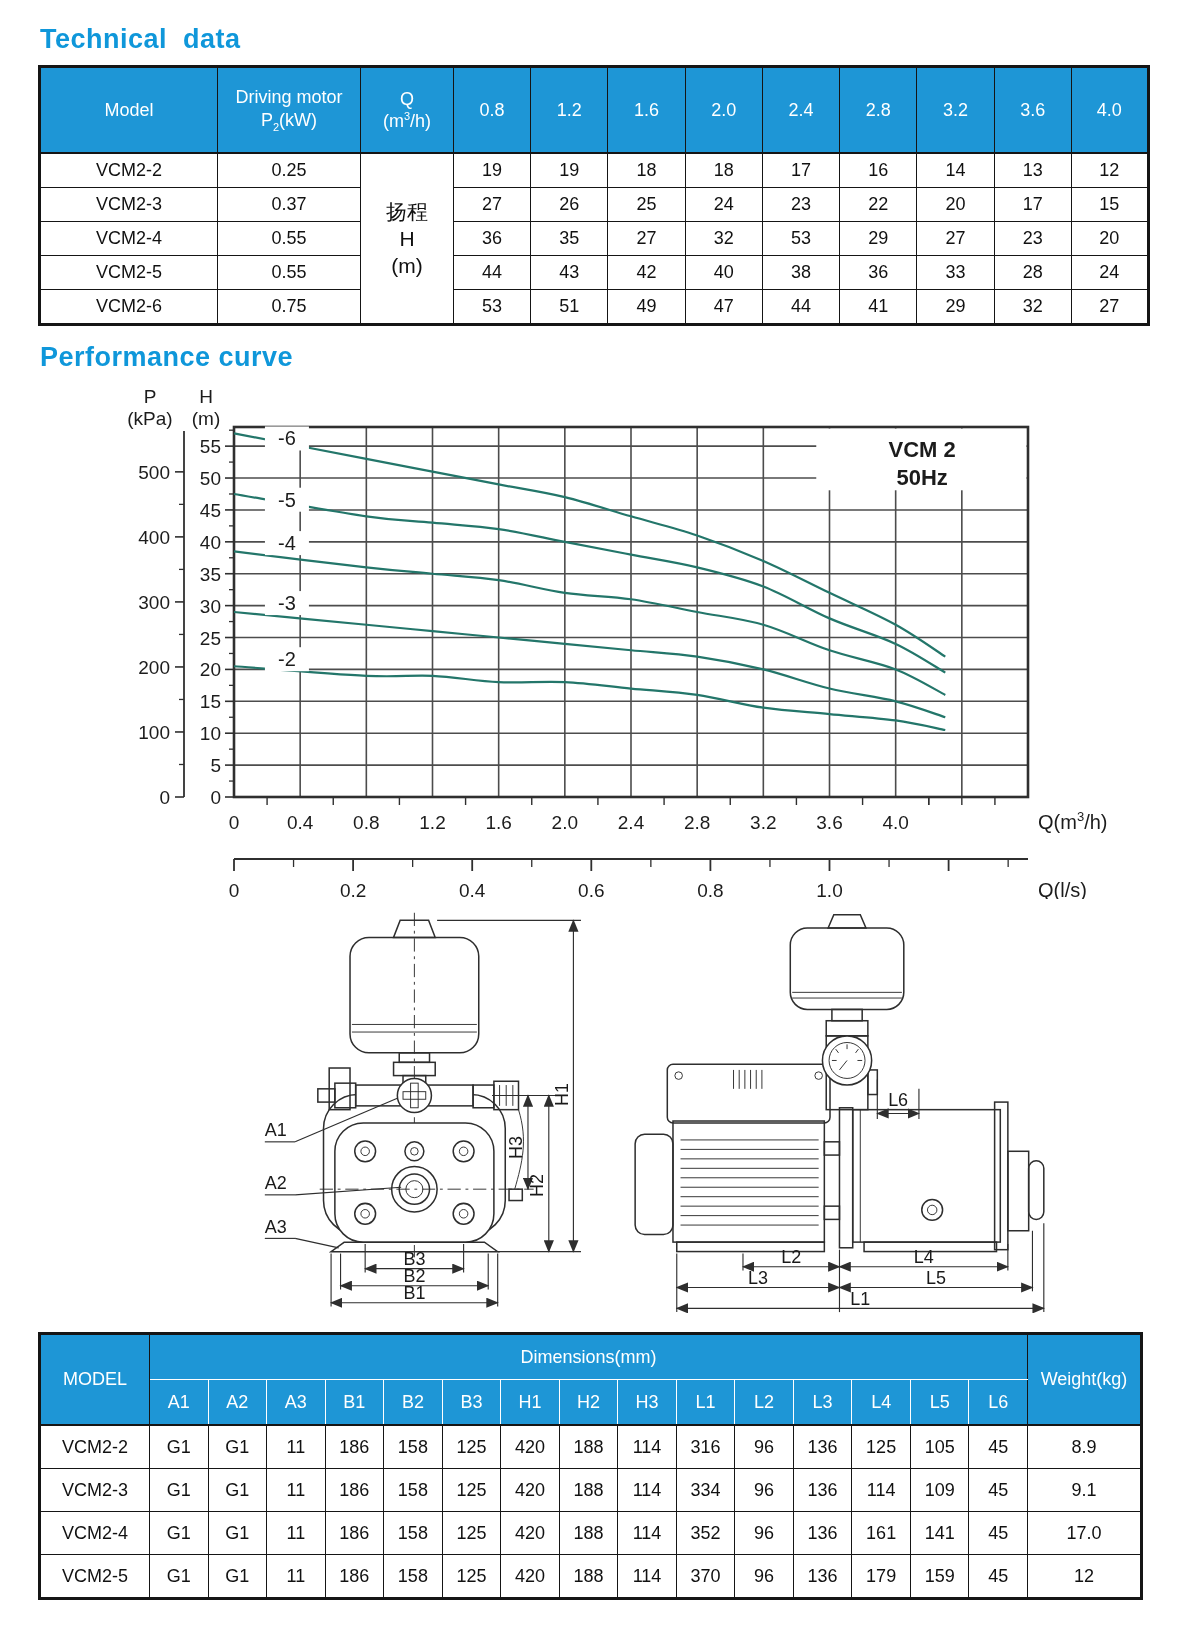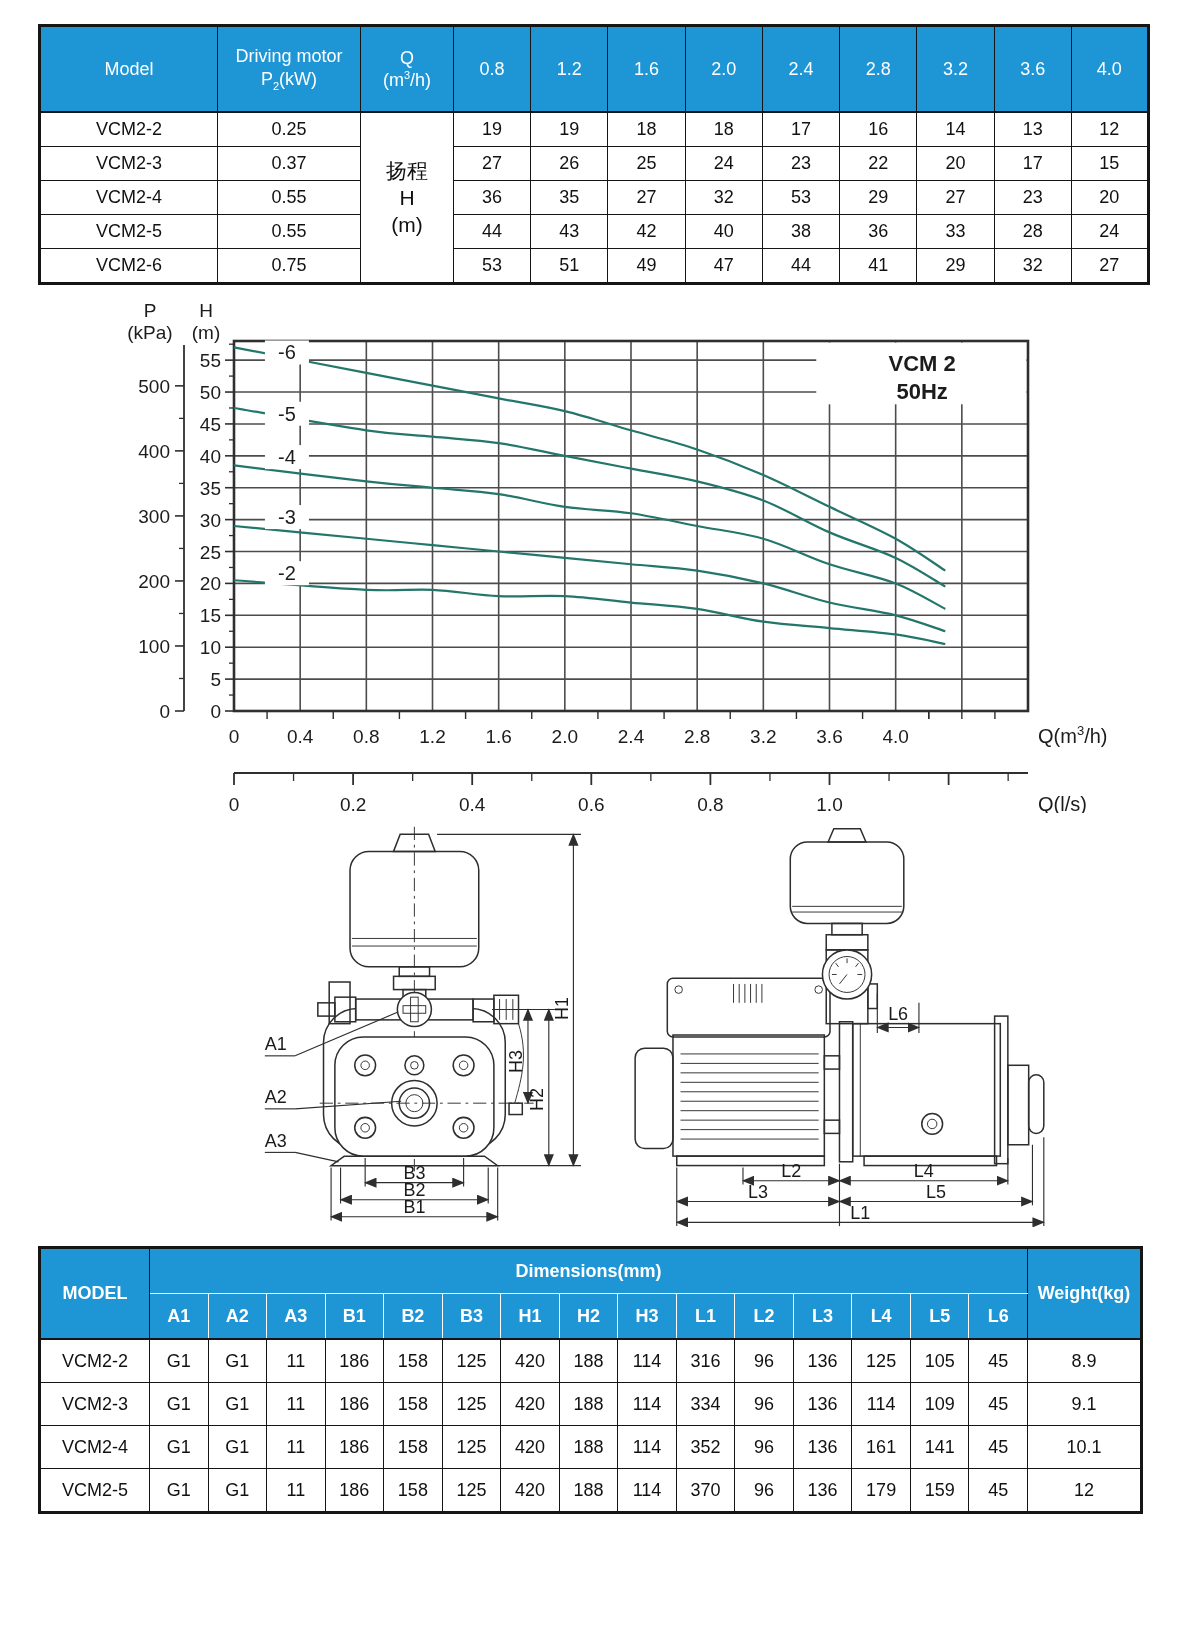--- a/index.html
+++ b/index.html
@@ -22,31 +22,32 @@
   .sketchwrap{display:flex;gap:26px;margin:2px 0 4px 206px;align-items:flex-start;}
   .ln{stroke:#2e2e2e;stroke-width:1.6;fill:none;}
   .lnw{stroke:#2e2e2e;stroke-width:1.6;fill:#fff;}
   .thin{stroke:#2e2e2e;stroke-width:1;fill:none;}
   .dimln{stroke:#2e2e2e;stroke-width:1.2;fill:none;}
   .cl{stroke:#2e2e2e;stroke-width:1;stroke-dasharray:14 5 3 5;fill:none;}
   .dt{font-size:19px;fill:#1a1a1a;}
   
   .dim{width:1105px;border:3px solid #151515;margin-top:12px;}
   .dim th,.dim td{border:1.5px solid #151515;text-align:center;vertical-align:middle;font-size:18px;padding:0;}
-  .dim th{background:#1e96d6;color:#fff;font-weight:bold;}
+  .dim th{background:#1e96d6;color:#fff;font-weight:normal;}
   .dim th.banner{height:44px;border-bottom:1.5px solid #fff;}
   .dim th.sub{height:44px;border-left:1.5px solid #fff;border-right:1.5px solid #fff;border-bottom:2.5px solid #151515;}
   .dim th.tall{border-bottom:2.5px solid #151515;}
   .dim tbody td{height:42px;}
 </style>
 </head>
 <body>
 
 <div class="page">
 
+  <h2 class="sec first">Technical data</h2>
 
   <table class="tech">
     <thead>
       <tr>
         <th style="width:176px">Model</th>
         <th style="width:142px">
           <span>Driving motor</span><br>
           <span>P</span><sub class="sm">2</sub><span>(kW)</span>
         </th>
         <th style="width:92px">
@@ -131,20 +132,21 @@
           <td>47</td>
           <td>44</td>
           <td>41</td>
           <td>29</td>
           <td>32</td>
           <td>27</td>
         </tr>
       </tbody>
   </table>
 
+  <h2 class="sec">Performance curve</h2>
 
   <div class="chartwrap">
     <svg id="chart" width="1110" height="512">
       <g id="g-grid">
           <line x1="168" y1="378.1034482758621" x2="962" y2="378.1034482758621" stroke="#4c4c4c" stroke-width="1.6"></line>
           <line x1="168" y1="346.2068965517241" x2="962" y2="346.2068965517241" stroke="#4c4c4c" stroke-width="1.6"></line>
           <line x1="168" y1="314.3103448275862" x2="962" y2="314.3103448275862" stroke="#4c4c4c" stroke-width="1.6"></line>
           <line x1="168" y1="282.41379310344826" x2="962" y2="282.41379310344826" stroke="#4c4c4c" stroke-width="1.6"></line>
           <line x1="168" y1="250.51724137931035" x2="962" y2="250.51724137931035" stroke="#4c4c4c" stroke-width="1.6"></line>
           <line x1="168" y1="218.6206896551724" x2="962" y2="218.6206896551724" stroke="#4c4c4c" stroke-width="1.6"></line>
@@ -557,21 +559,21 @@
           <td>125</td>
           <td>420</td>
           <td>188</td>
           <td>114</td>
           <td>352</td>
           <td>96</td>
           <td>136</td>
           <td>161</td>
           <td>141</td>
           <td>45</td>
-          <td>10.1</td>
+          <td>17.0</td>
         </tr>
         <tr>
           <td>VCM2-5</td>
           <td>G1</td>
           <td>G1</td>
           <td>11</td>
           <td>186</td>
           <td>158</td>
           <td>125</td>
           <td>420</td>

